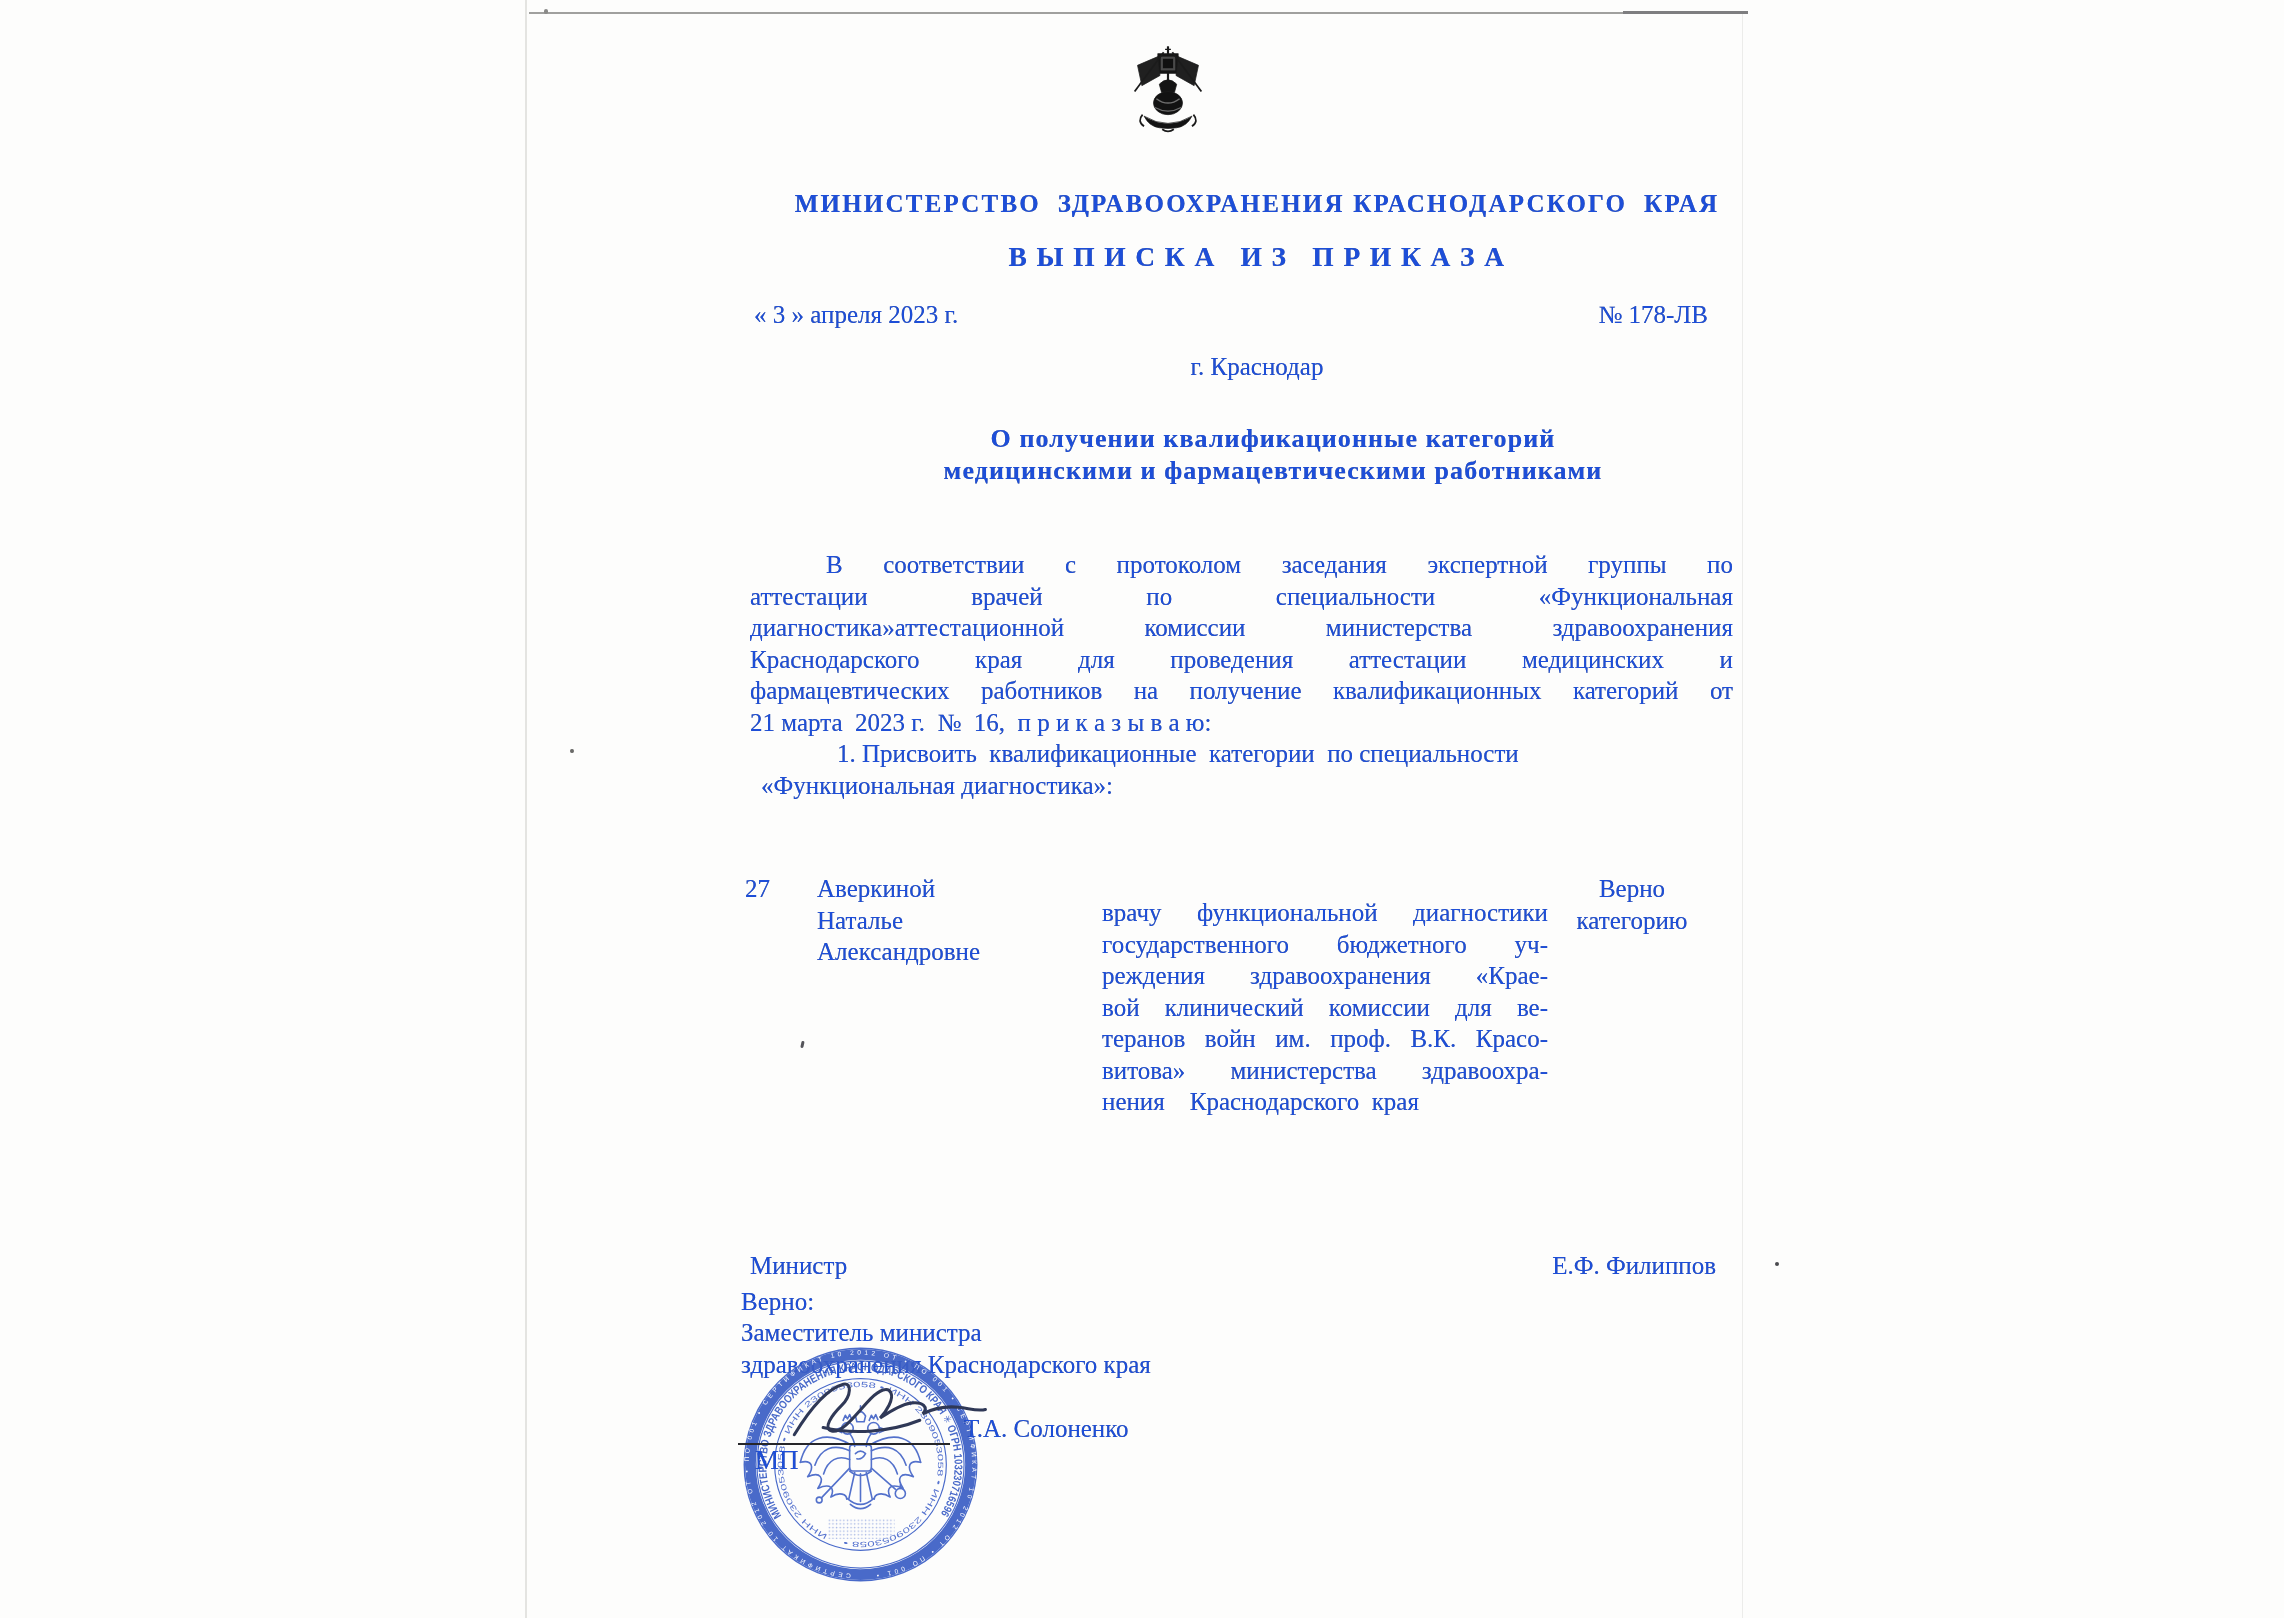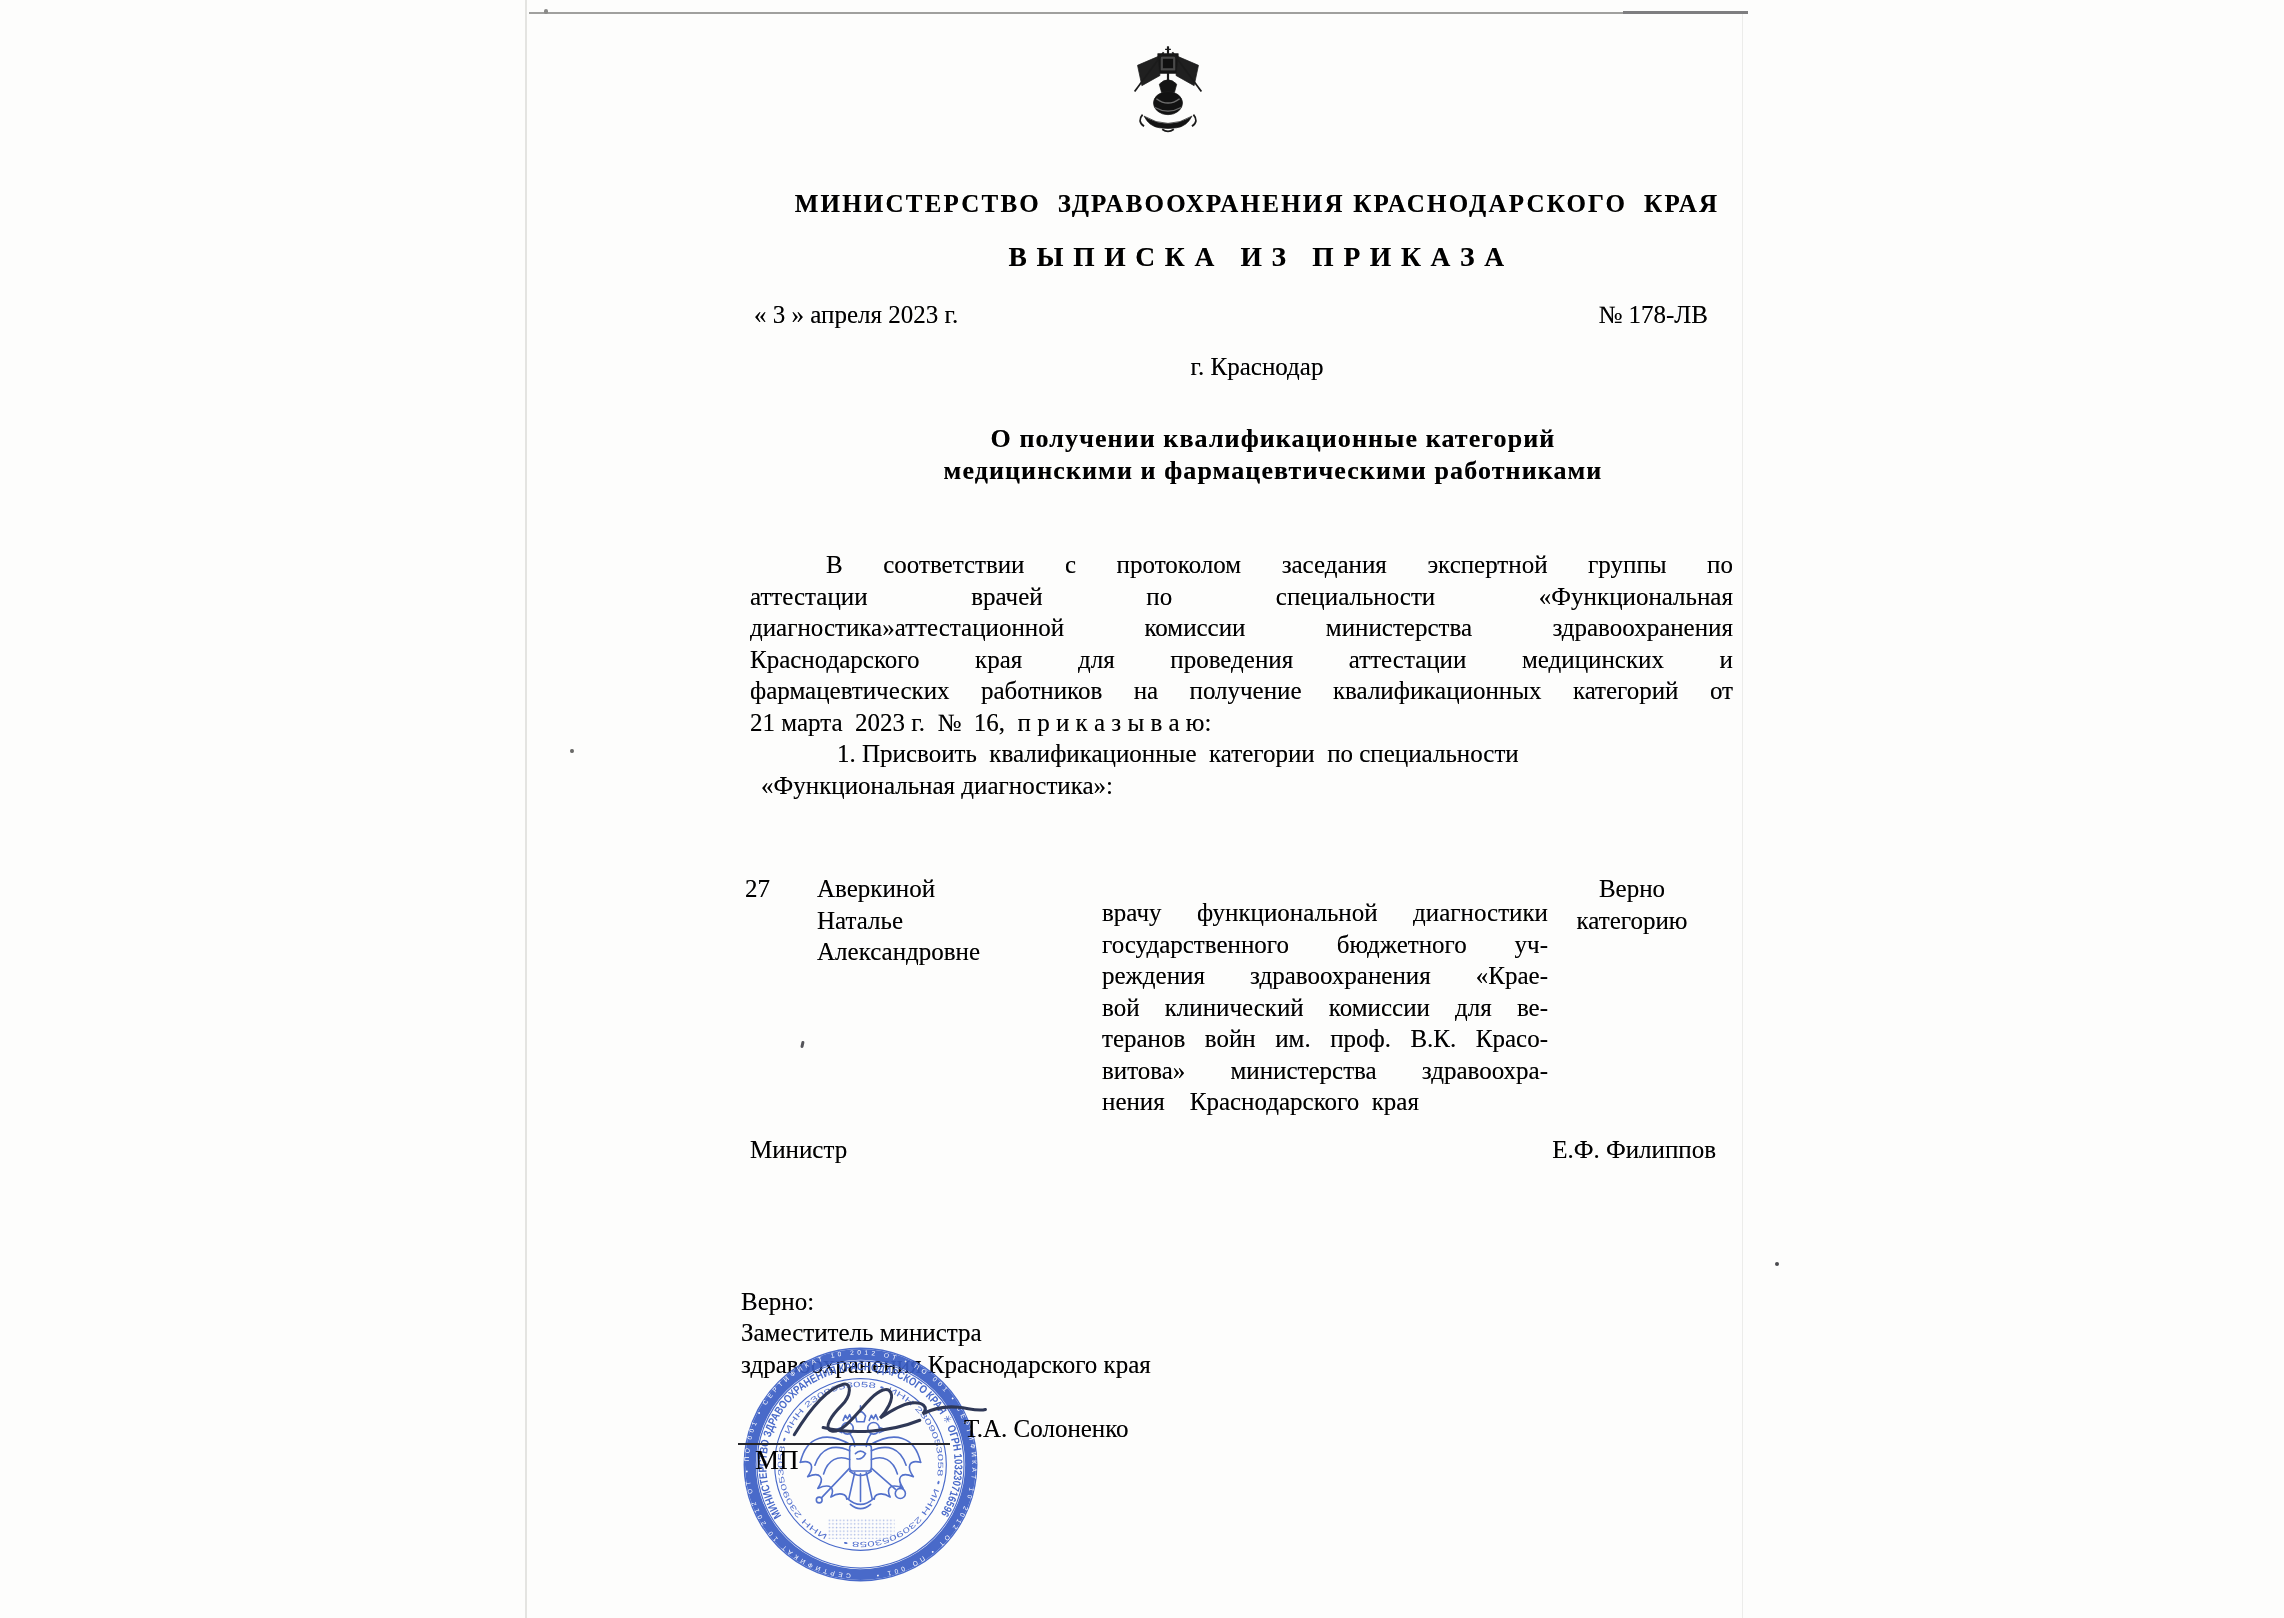--- a/index.html
+++ b/index.html
@@ -2,21 +2,21 @@
 <html style="font-size:11.6px"><head>
 <meta charset="utf-8">
 <style>
   html,body{margin:0;padding:0;background:#ffffff;}
   #canvas{position:relative;width:2284px;height:1618px;background:#fdfdfc;overflow:hidden;
           font-family:"Liberation Serif","DejaVu Serif",serif;color:#232326;}
   .abs{position:absolute;}
   
   .edge{position:absolute;background:#e3e3e0;}
   
-  .ink{color:#000000;text-shadow:0 0 0.4px rgba(40,40,40,.55);}
+  .ink{color:#1d4ed8;text-shadow:0 0 0.4px rgba(40,40,40,.55);}
   .line{height:31.5px;line-height:31.5px;white-space:pre;font-size:25px;}
   .just{display:flex;justify-content:space-between;}
   .just span{display:inline-block;}
   .center{text-align:center;}
   .hdr-ministry{font-size:25px;font-weight:bold;letter-spacing:2.2px;white-space:pre;}
   .hdr-vypiska{font-size:27.5px;font-weight:bold;letter-spacing:1.4px;white-space:pre;}
   .hdr-date-row{display:flex;justify-content:space-between;font-size:25px;}
   .title-line{font-size:26px;font-weight:bold;letter-spacing:1.1px;height:32px;line-height:32px;}
   .speck{position:absolute;border-radius:50%;}
   .sigline{position:absolute;background:#26262a;height:2.2px;}
@@ -101,21 +101,21 @@
         <div class="line just"><span>теранов</span><span>войн</span><span>им.</span><span>проф.</span><span>В.К.</span><span>Красо-</span></div>
         <div class="line just"><span>витова»</span><span>министерства</span><span>здравоохра-</span></div>
         <div class="line">нения    Краснодарского  края</div>
       </div>
     <div class="abs ink center" style="left:822px;top:0;width:130px;">
         <div class="line">Верно</div>
         <div class="line">категорию</div>
       </div>
   </div>
 
-  <div class="abs ink hdr-date-row" style="left:750px;top:1134px;width:966px;height:32px;line-height:32px;">
+  <div class="abs ink hdr-date-row" style="left:750px;top:1250px;width:966px;height:32px;line-height:32px;">
     <span>Министр</span>
     <span>Е.Ф. Филиппов</span>
   </div>
 
   <div class="abs ink line" style="left:741px;top:1286px;">Верно:</div>
   <div class="abs ink" style="left:741px;top:1317px;width:725px;">
       <div class="line">Заместитель министра</div>
       <div class="line">здравоохранения Краснодарского края</div>
     </div>
 

